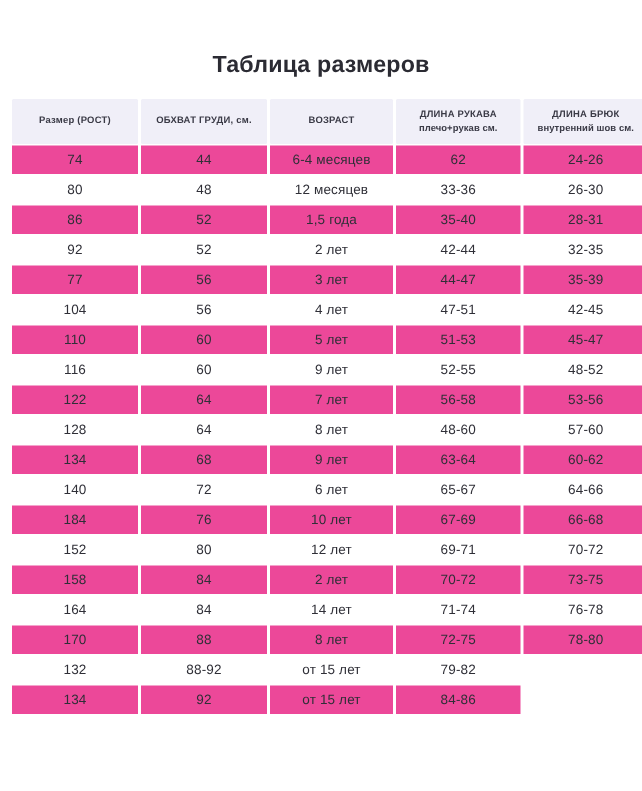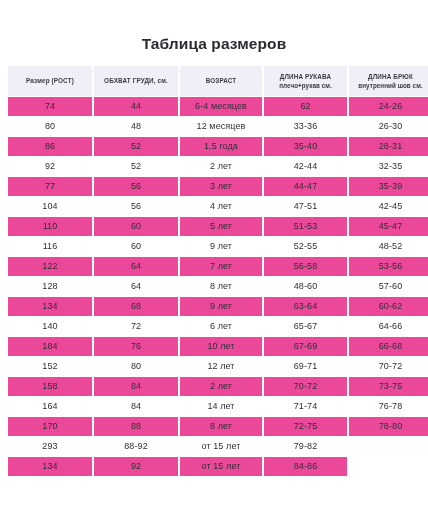--- a/index.html
+++ b/index.html
@@ -248,21 +248,21 @@
             <td>76-78</td>
           </tr>
           <tr class="alt">
             <td>170</td>
             <td>88</td>
             <td>8 лет</td>
             <td>72-75</td>
             <td>78-80</td>
           </tr>
           <tr>
-            <td>293</td>
+            <td>132</td>
             <td>88-92</td>
             <td>от 15 лет</td>
             <td>79-82</td>
             <td class="empty"></td>
           </tr>
           <tr class="alt">
             <td>134</td>
             <td>92</td>
             <td>от 15 лет</td>
             <td>84-86</td>

